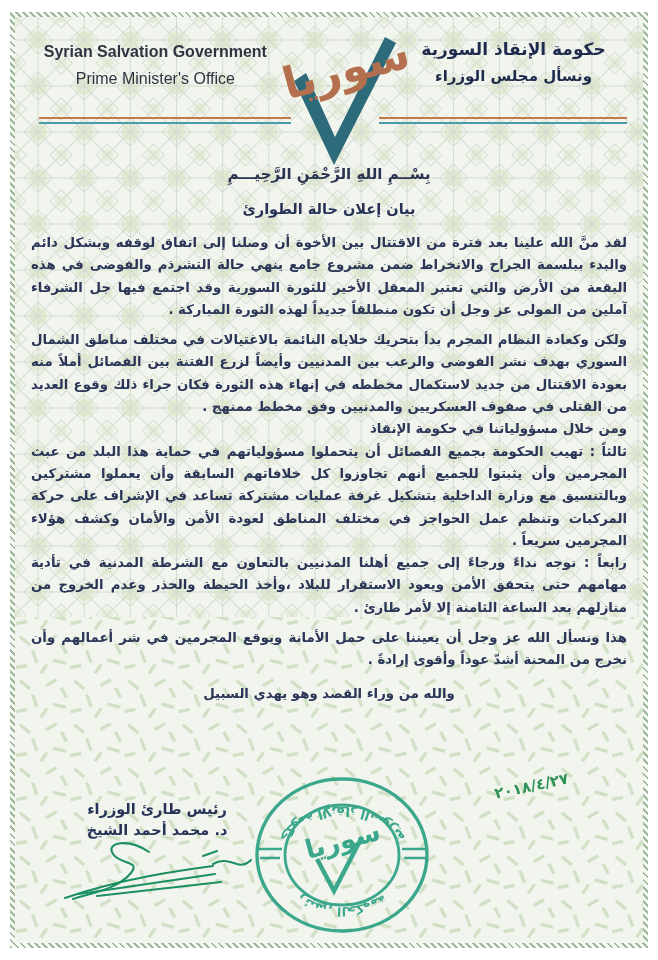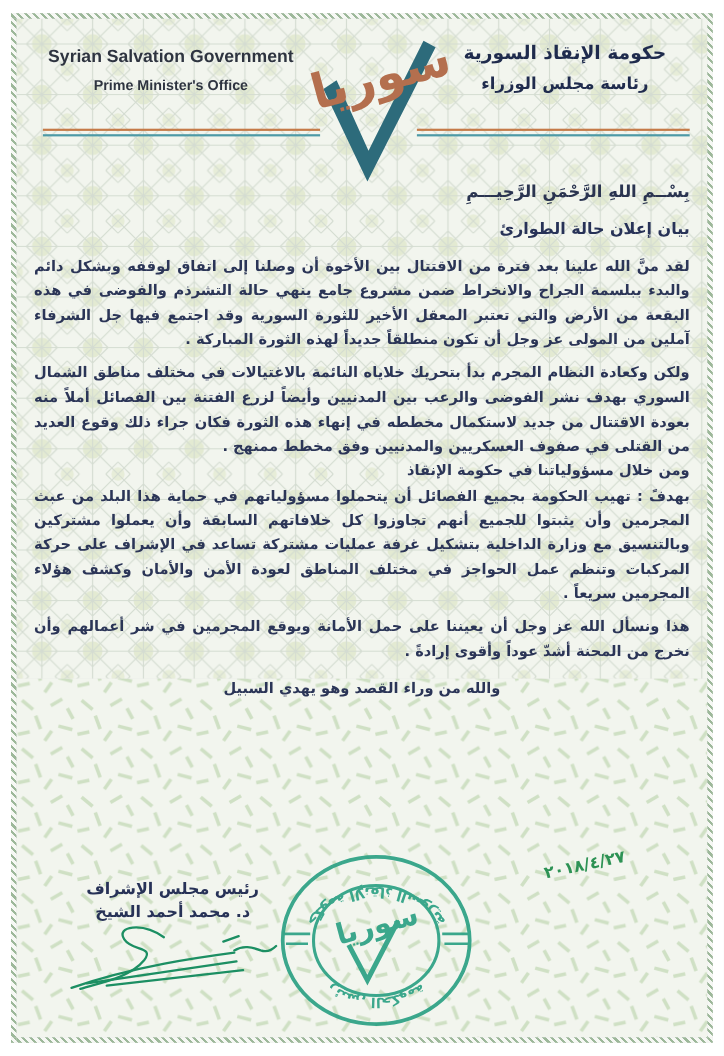--- a/index.html
+++ b/index.html
@@ -5,48 +5,48 @@
   html,body { margin:0; padding:0; background:#ffffff; }
   .sheet {
     width:658px; height:960px; box-sizing:border-box;
     background:#ffffff; padding:12px 10px;
     font-family:"DejaVu Sans", sans-serif;
   }
   .paper {
     position:relative; width:100%; height:100%; box-sizing:border-box;
     border:5px solid transparent;
     border-image: repeating-linear-gradient(45deg,#9db89a 0 2px, #f6f8f4 2px 5px) 5;
-    background:#e5e5e5; overflow:hidden;
+    background:#bef264; overflow:hidden;
   }
   .bg-pattern { position:absolute; inset:0; width:100%; height:100%; }
   .content {
     position:relative; z-index:1; height:100%; box-sizing:border-box;
     padding:10px 16px 0;
   }
   
   header { display:flex; justify-content:space-between; align-items:flex-start; height:86px; }
   .hdr-en { width:252px; text-align:center; color:#2e3440; padding-top:16px;
             font-family:"Liberation Sans", sans-serif; }
   .en-title { font-size:16px; font-weight:bold; }
-  .en-sub   { font-size:13px; font-weight:bold; margin-top:9px; }
+  .en-sub   { font-size:16px; font-weight:normal; margin-top:9px; }
   .hdr-logo { width:122px; position:relative; height:86px; }
   .hdr-logo svg { position:absolute; top:-6px; left:-2px; overflow:visible; z-index:2; }
   .hdr-ar { width:230px; text-align:center; color:#1f2b4d; padding-top:12px; font-weight:bold; direction:rtl; }
   .ar-title { font-size:17px; }
   .ar-sub   { font-size:15px; margin-top:8px; }
   
   .rules { position:relative; height:8px; margin-top:4px; }
   .rule  { position:absolute; top:0; height:7px; box-sizing:border-box;
            border-top:2px solid #c57a48; border-bottom:2px solid #4d9aa6; }
   .rule.left  { left:8px;  width:252px; }
   .rule.right { right:0px; width:248px; }
   
-  .bismillah { text-align:right; margin-top:40px; font-size:15px; font-weight:bold;
+  .bismillah { text-align:center; margin-top:40px; font-size:15px; font-weight:bold;
                color:#2a3450; letter-spacing:-0.5px; }
-  .doc-title { margin:18px 0 0; font-size:14.5px; font-weight:bold; color:#273257; }
+  .doc-title { text-align:center; margin:18px 0 0; font-size:14.5px; font-weight:bold; color:#273257; }
   
   .bodytext { margin-top:15px; font-size:13.3px; line-height:22.3px; font-weight:bold;
               color:#2b3557; text-align:justify; direction:rtl; }
   .bodytext p { margin:0; }
   .m-top-sm { margin-top:8px !important; }
   .m-top-md { margin-top:12px !important; }
   .tagline  { text-align:center; margin-top:11px !important; }
   
   .footer { position:absolute; left:16px; right:16px; bottom:4px; height:170px; }
   .date { position:absolute; top:8px; right:58px; transform:rotate(-12deg);
@@ -102,52 +102,56 @@
 
         <div class="hdr-logo">
           <svg width="130" height="152" viewBox="0 0 130 152" aria-hidden="true">
             <path d="M16 60 L56 144 L118 22 L107 16 L57 116 L28 52 Z" fill="#2d6b7b"></path>
             <text x="72" y="62" font-size="44" font-weight="bold" fill="#b46f4e" text-anchor="middle" transform="rotate(-15 72 62)" font-family="DejaVu Sans, sans-serif">سوريا</text>
           </svg>
         </div>
 
         <div class="hdr-ar">
           <div class="ar-title">حكومة الإنقاذ السورية</div>
-          <div class="ar-sub">رئاسة مجلس الوزراء</div>
+          <div class="ar-sub">ونسأل مجلس الوزراء</div>
         </div>
       </header>
 
       <div class="rules">
         <i class="rule left"></i>
         <i class="rule right"></i>
       </div>
 
       <div class="bismillah" dir="rtl">بِسْــمِ اللهِ الرَّحْمَنِ الرَّحِيـــمِ</div>
       <h1 class="doc-title" dir="rtl">بيان إعلان حالة الطوارئ</h1>
 
       <div class="bodytext">
         <p>لقد منَّ الله علينا بعد فترة من الاقتتال بين الأخوة أن وصلنا إلى اتفاق لوقفه وبشكل دائم والبدء ببلسمة الجراح والانخراط ضمن مشروع جامع ينهي حالة التشرذم والفوضى في هذه البقعة من الأرض والتي تعتبر المعقل الأخير للثورة السورية وقد اجتمع فيها جل الشرفاء آملين من المولى عز وجل أن تكون منطلقاً جديداً لهذه الثورة المباركة .</p>
         <p class="m-top-sm">ولكن وكعادة النظام المجرم بدأ بتحريك خلاياه النائمة بالاغتيالات في مختلف مناطق الشمال السوري بهدف نشر الفوضى والرعب بين المدنيين وأيضاً لزرع الفتنة بين الفصائل أملاً منه بعودة الاقتتال من جديد لاستكمال مخططه في إنهاء هذه الثورة فكان جراء ذلك وقوع العديد من القتلى في صفوف العسكريين والمدنيين وفق مخطط ممنهج .</p>
         <p>ومن خلال مسؤولياتنا في حكومة الإنقاذ</p>
 
         <p>
-          <span>بهدفً :</span>
+          <span>ثالثاً :</span>
           <span>تهيب الحكومة بجميع الفصائل أن يتحملوا مسؤولياتهم في حماية هذا البلد من عبث المجرمين وأن يثبتوا للجميع أنهم تجاوزوا كل خلافاتهم السابقة وأن يعملوا مشتركين وبالتنسيق مع وزارة الداخلية بتشكيل غرفة عمليات مشتركة تساعد في الإشراف على حركة المركبات وتنظم عمل الحواجز في مختلف المناطق لعودة الأمن والأمان وكشف هؤلاء المجرمين سريعاً .</span>
+        </p>
+        <p>
+          <span>رابعاً :</span>
+          <span>نوجه نداءً ورجاءً إلى جميع أهلنا المدنيين بالتعاون مع الشرطة المدنية في تأدية مهامهم حتى يتحقق الأمن ويعود الاستقرار للبلاد ،وأخذ الحيطة والحذر وعدم الخروج من منازلهم بعد الساعة الثامنة إلا لأمر طارئ .</span>
         </p>
 
         <p class="m-top-sm">هذا ونسأل الله عز وجل أن يعيننا على حمل الأمانة ويوقع المجرمين في شر أعمالهم وأن نخرج من المحنة أشدّ عوداً وأقوى إرادةً .</p>
         <p class="tagline">والله من وراء القصد وهو يهدي السبيل</p>
       </div>
 
       <div class="footer">
 
         <div class="date" dir="ltr">٢٠١٨/٤/٢٧</div>
 
         <div class="sig-block">
-          <div>رئيس مجلس الإشراف</div>
+          <div>رئيس طارئ الوزراء</div>
           <div class="sig-name">د. محمد أحمد الشيخ</div>
           <svg class="sig-scribble" width="206" height="66" viewBox="0 0 206 66" aria-hidden="true">
             <g stroke="#1c8f63" stroke-width="2.1" fill="none" stroke-linecap="round">
               <path d="M96 16 C76 2 52 6 60 18 C67 29 88 24 78 37 C64 54 34 58 20 63"></path>
               <path d="M12 62 C70 42 130 34 160 30"></path>
               <path d="M26 58 L162 38"></path>
               <path d="M44 60 L168 46"></path>
               <path d="M160 28 c8 -5 16 -3 24 0 c6 2 10 0 14 -4"></path>
               <path d="M150 20 l14 -5"></path>
             </g>

